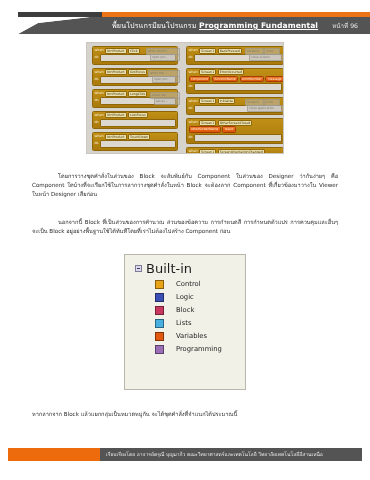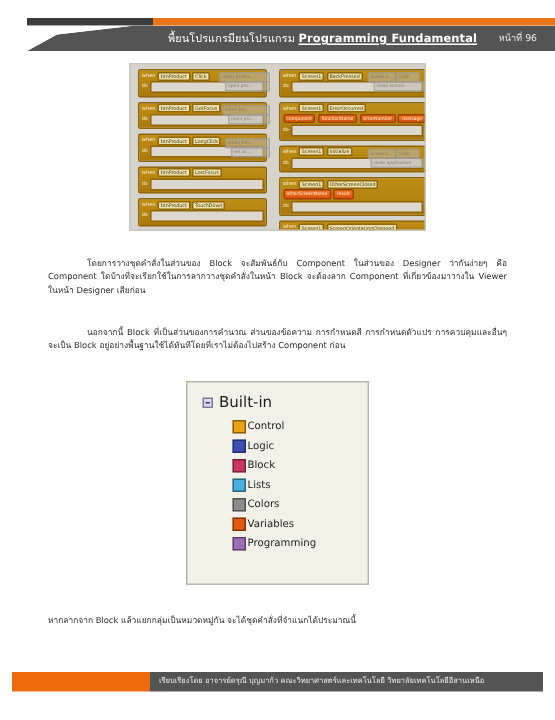--- a/index.html
+++ b/index.html
@@ -246,30 +246,30 @@
     content: "";
     position: absolute;
     left: 1px;
     top: 2px;
     width: 3px;
     height: 1px;
     background: #3a3a55;
   }
   .tree-root-label {
     color: #1d1d1d;
-    font-size: 10px;
+    font-size: 13px;
     line-height: 9px;
   }
   .tree-children {
     margin: 5px 0 0 30px;
   }
   .tree-item {
     display: flex;
     align-items: center;
-    gap: 1px;
+    gap: 12px;
     height: 13px;
   }
   .tree-swatch {
     width: 9px;
     height: 9px;
     border: 1px solid rgba(0,0,0,0.42);
     box-sizing: border-box;
     flex: none;
   }
   .tree-label {
@@ -548,24 +548,20 @@
       <div class="tree-item">
         <span class="tree-swatch" style="background:#C8385E"></span>
         <span class="tree-label">Block</span>
       </div>
 
       <div class="tree-item">
         <span class="tree-swatch" style="background:#49AEE0"></span>
         <span class="tree-label">Lists</span>
       </div>
 
-      <div class="tree-item">
-        <span class="tree-swatch" style="background:#8C8C8C"></span>
-        <span class="tree-label">Colors</span>
-      </div>
 
       <div class="tree-item">
         <span class="tree-swatch" style="background:#E2590F"></span>
         <span class="tree-label">Variables</span>
       </div>
 
       <div class="tree-item">
         <span class="tree-swatch" style="background:#9B6FB5"></span>
         <span class="tree-label">Programming</span>
       </div>

